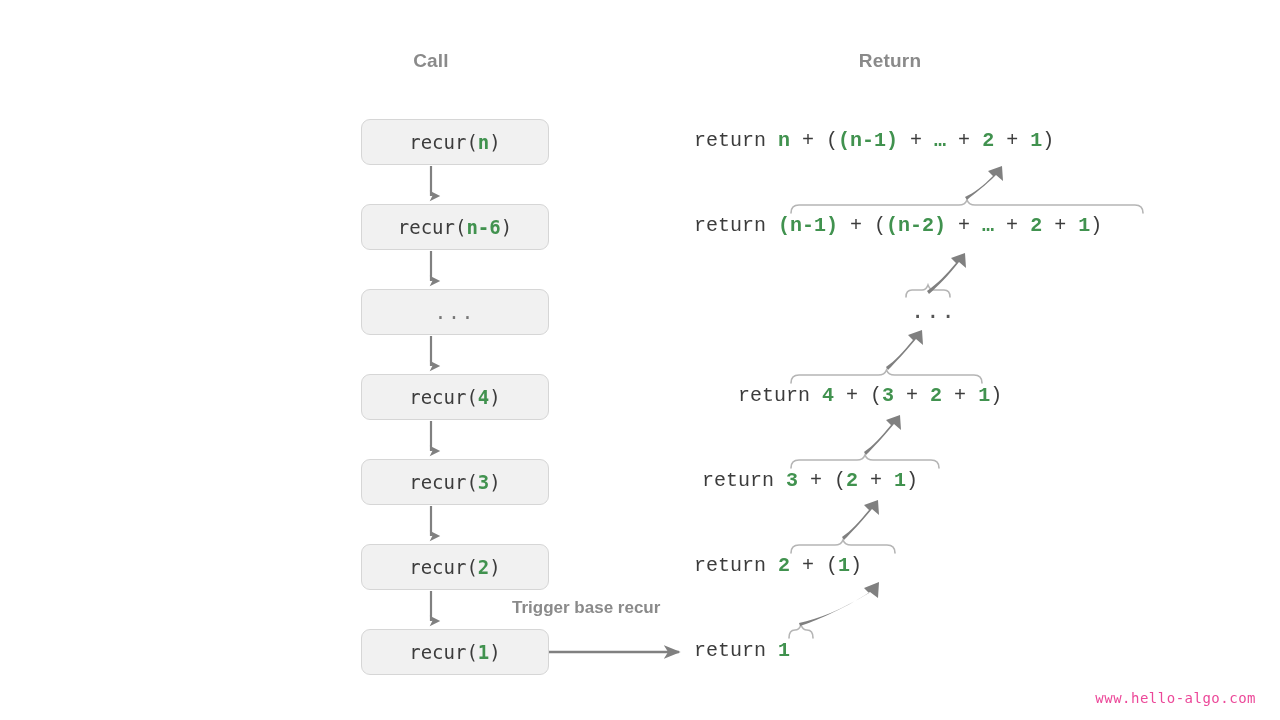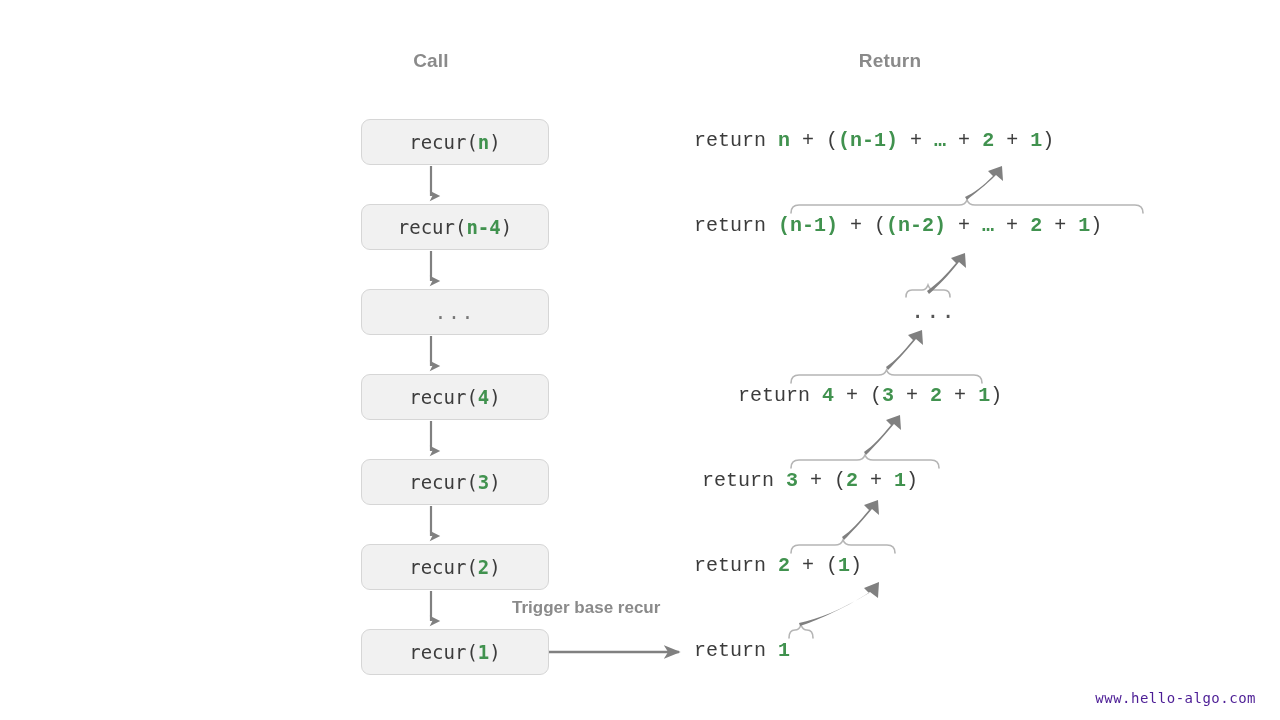--- a/index.html
+++ b/index.html
@@ -91,21 +91,21 @@
     color: #8a8a8a;
     white-space: nowrap;
   }
 
   .watermark {
     position: absolute;
     right: 24px;
     bottom: 14px;
     font-family: "DejaVu Sans Mono", monospace;
     font-size: 14px;
-    color: #4c1d95;
+    color: #ec4899;
     letter-spacing: 0.5px;
   }
 
   svg.overlay {
     position: absolute;
     left: 0; top: 0;
     width: 1280px;
     height: 720px;
     pointer-events: none;
   }
@@ -177,21 +177,21 @@
   <div class="col-header" id="header-return">Return</div>
 
   <div id="call-boxes">
       <div class="call-box" style="top: 119px;">
         <span>recur(</span>
         <span class="arg">n</span>
         <span>)</span>
       </div>
       <div class="call-box" style="top: 204px;">
         <span>recur(</span>
-        <span class="arg">n-4</span>
+        <span class="arg">n-6</span>
         <span>)</span>
       </div>
       <div class="call-box" style="top: 289px;">
         <span class="dots">...</span>
       </div>
       <div class="call-box" style="top: 374px;">
         <span>recur(</span>
         <span class="arg">4</span>
         <span>)</span>
       </div>

